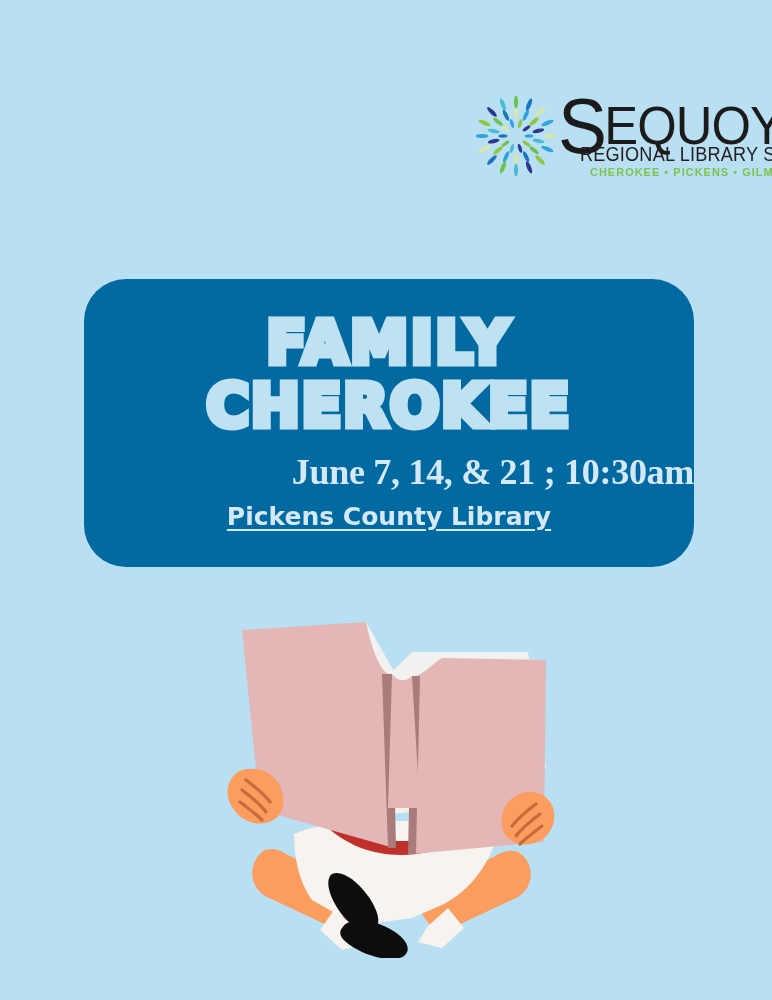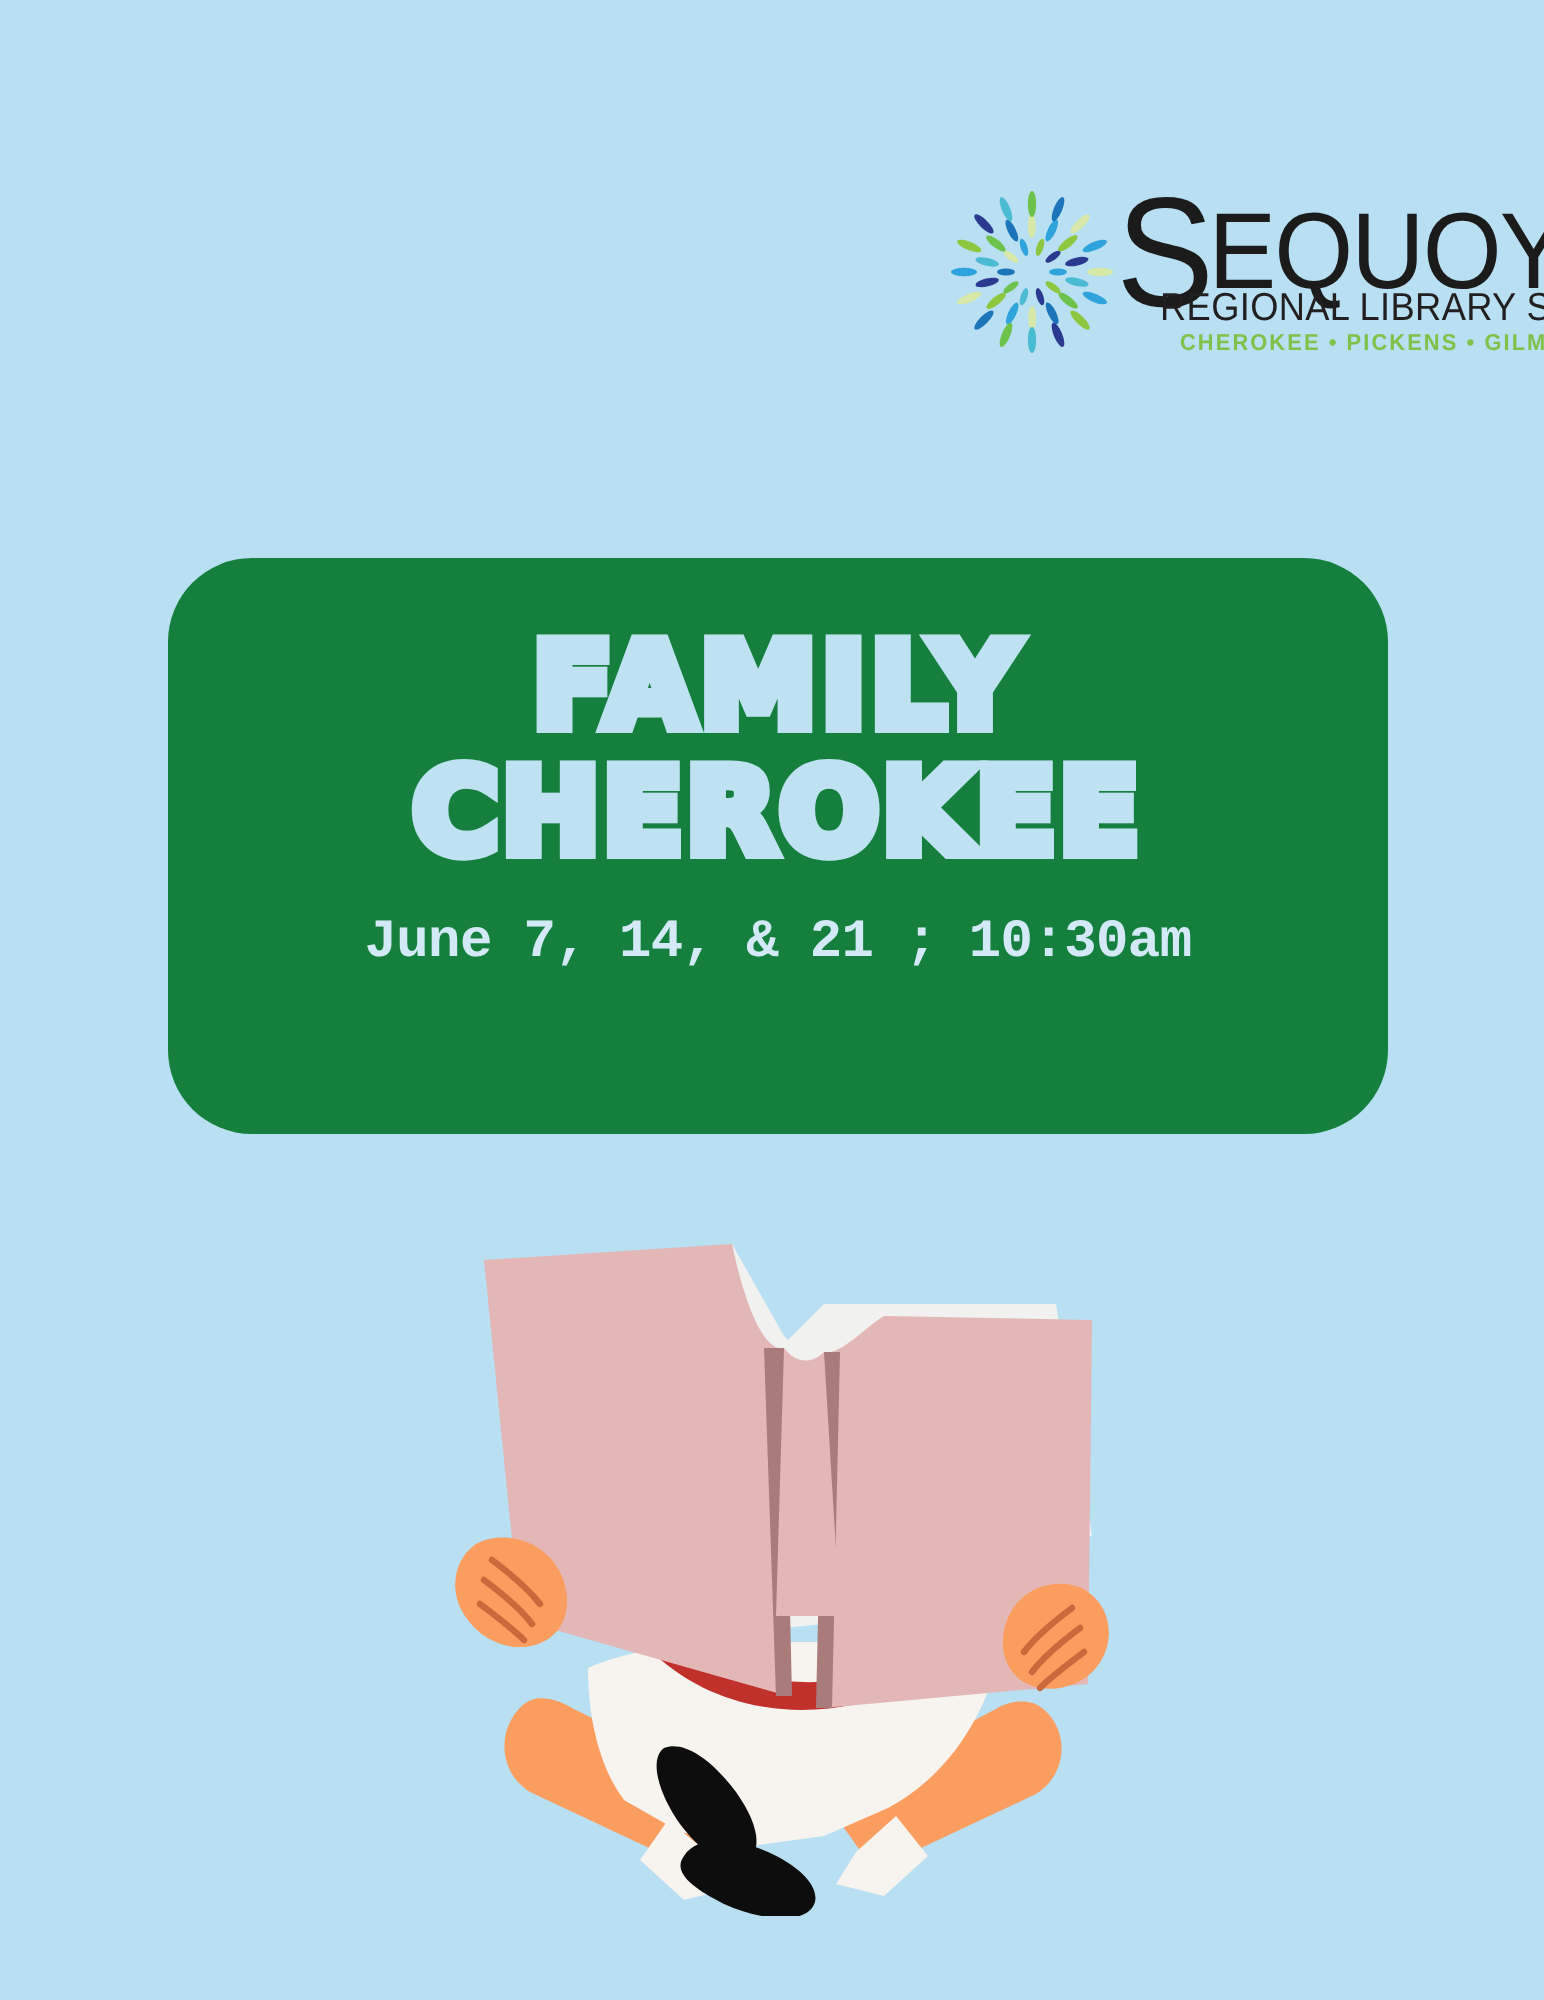--- a/index.html
+++ b/index.html
@@ -90,21 +90,21 @@
     white-space: nowrap;
   }
 
   
   #banner {
     position: absolute;
     left: 84px;
     top: 279px;
     width: 610px;
     height: 288px;
-    background: #15803d;
+    background: #0369a1;
     border-radius: 42px;
   }
   #banner-inner {
     position: absolute;
     left: 0;
     right: 0;
     top: 34px;
     text-align: center;
   }
   .headline {
@@ -118,25 +118,26 @@
     -webkit-text-stroke: 7px #bfe2f3;
     paint-order: stroke fill;
   }
   .headline.line2 {
     letter-spacing: 2px;
     margin-top: 3px;
   }
   .date-line {
     margin-top: 18px;
     color: #d4e9f7;
-    font-family: Liberation Mono, monospace;
-    font-weight: 700;
-    font-size: 27px;
+    font-family: Liberation Serif, serif;
+    font-weight: 700;
+    font-size: 36px;
     line-height: 36px;
     letter-spacing: -0.3px;
+    text-align: right;
   }
   .venue-line {
     margin-top: 12px;
     color: #d4e9f7;
     font-family: "DejaVu Sans", sans-serif;
     font-weight: 700;
     font-size: 25px;
     line-height: 30px;
     text-decoration: underline;
     text-underline-offset: 4px;
@@ -211,20 +212,21 @@
       <div class="wm-regional">REGIONAL LIBRARY SYSTEM</div>
       <div class="wm-counties">CHEROKEE  •  PICKENS  •  GILMER</div>
     </div>
   </div>
 
   <div id="banner">
     <div id="banner-inner">
       <div class="headline line1">FAMILY</div>
       <div class="headline line2">CHEROKEE</div>
       <div class="date-line">June 7, 14, &amp; 21 ; 10:30am</div>
+      <div class="venue-line">Pickens County Library</div>
     </div>
   </div>
 
   <div id="illustration">
     <svg viewBox="0 0 352 350" width="352" height="350" aria-hidden="true">
 
       <g>
         <path d="M46 244 C32 256 33 278 49 288 L132 327 L158 290 L70 246 C62 241 52 239 46 244 Z" fill="#fb9d5f"></path>
         <path d="M305 246 C319 257 318 279 302 289 L221 327 L196 292 L281 247 C289 242 299 241 305 246 Z" fill="#fb9d5f"></path>
       </g>

